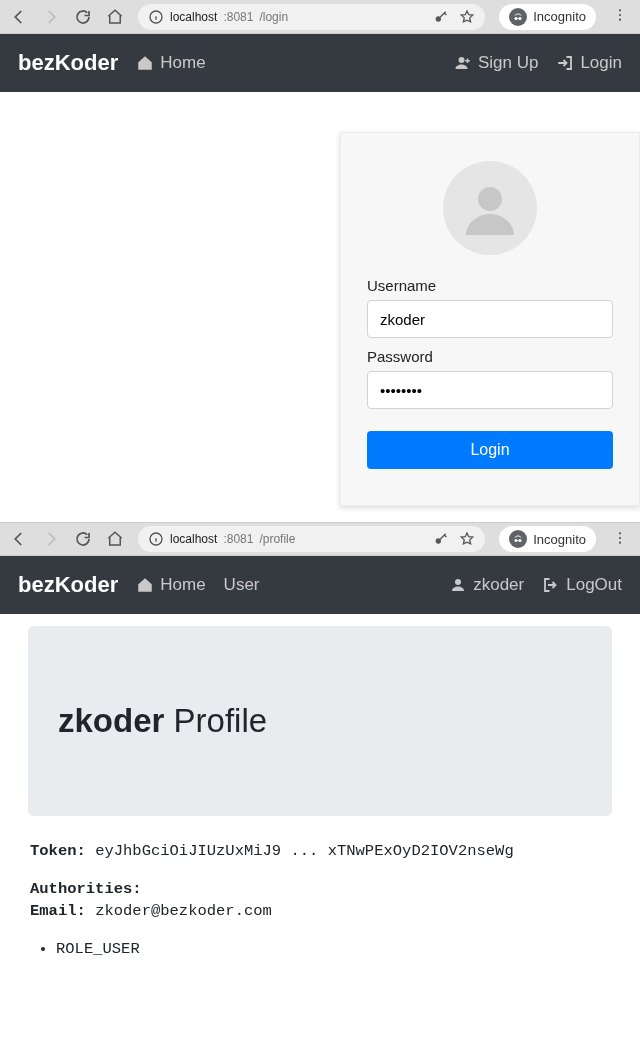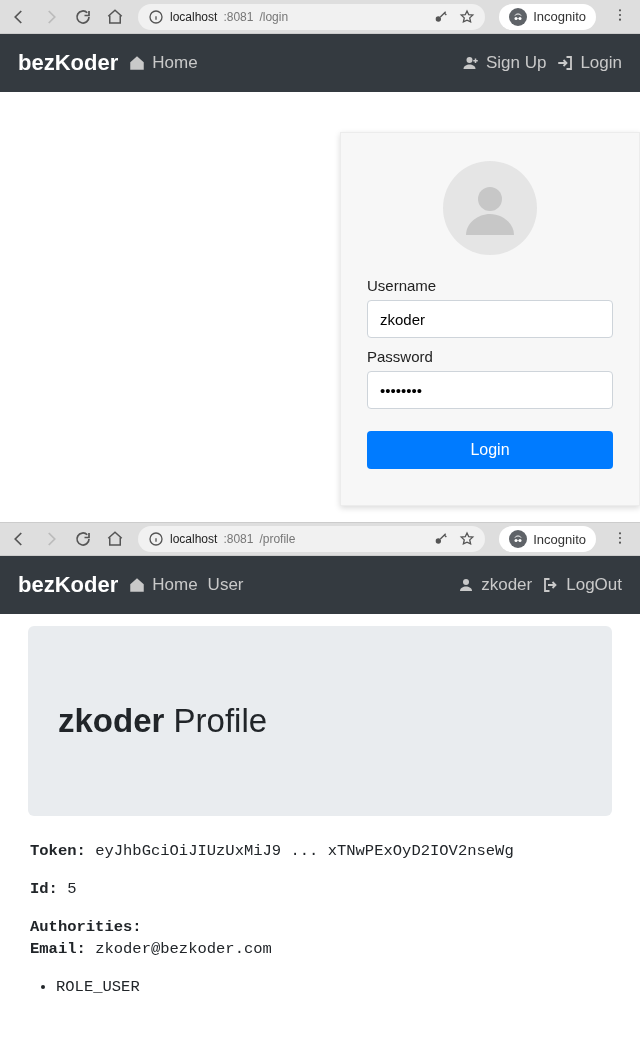--- a/index.html
+++ b/index.html
@@ -25,21 +25,21 @@
   .incog {
     display:flex; align-items:center; gap:6px;
     background:#fff; border-radius:13px; height:26px; padding:0 10px;
     font-size:13px; color:#333;
   }
   .incog .dot { width:18px;height:18px;border-radius:50%;background:#5f6368;display:flex;align-items:center;justify-content:center; }
   .kebab { color:#555; padding:0 2px; }
 
   
   .navbar {
-    display:flex; align-items:center; gap:10px;
+    display:flex; align-items:center; gap:18px;
     background:#343a40; color:#dcdcdc; height:58px; padding:0 18px;
     font-size:17px;
   }
   .navbar .brand { color:#fff; font-weight:600; font-size:22px; }
   .navbar .link { display:flex; align-items:center; gap:6px; color:#c9c9c9; }
   .navbar .spacer { flex:1; }
 
   
   .page { background:#fff; padding:40px 0 16px; display:flex; justify-content:flex-end; }
   .card {
@@ -270,20 +270,19 @@
     <span>LogOut</span>
   </span>
 </div>
 
 <div class="profile-wrap">
   <div class="jumbo">
     <h1><b>zkoder</b><span> Profile</span></h1>
   </div>
   <div class="details">
     <p><strong>Token:</strong> <span>eyJhbGciOiJIUzUxMiJ9 ... xTNwPExOyD2IOV2nseWg</span></p>
-    <p><strong>Id:</strong> <span>5</span></p>
     <p style="margin-bottom:4px"><strong>Authorities:</strong></p>
     <p><strong>Email:</strong> <span>zkoder@bezkoder.com</span></p>
     <ul>
       <li>ROLE_USER</li>
     </ul>
   </div>
 </div>
 
 </body></html>

